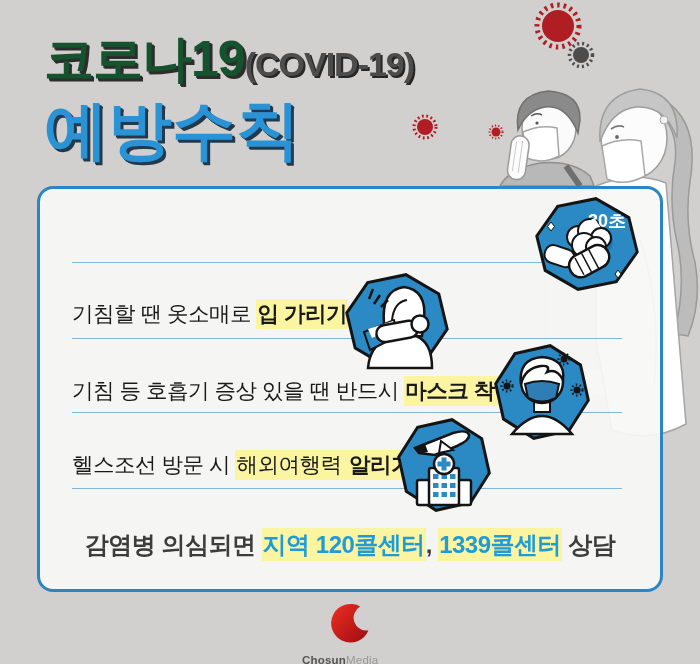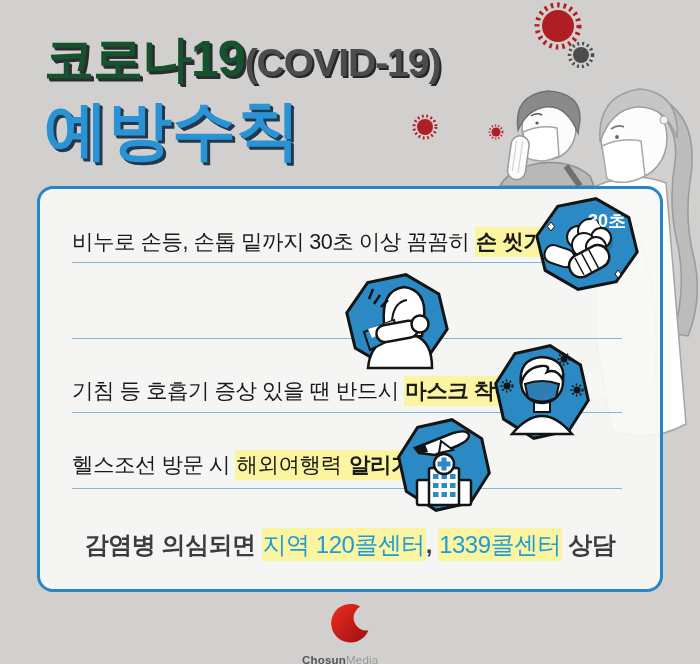--- a/index.html
+++ b/index.html
@@ -7,39 +7,39 @@
        font-family:"Liberation Sans","DejaVu Sans",sans-serif;}
   .stage{position:relative;width:700px;height:664px;overflow:hidden;}
 
   
   .illu{position:absolute;left:0;top:0;width:700px;height:664px;z-index:0;}
 
   
   .title{position:absolute;left:44px;top:34px;z-index:3;line-height:1.0;}
   .title .l1{font-size:50px;font-weight:900;letter-spacing:-1px;}
   .t-red{color:#14532d;text-shadow:2px 2px 0 #2d2d2d,3px 3px 0 #2d2d2d;}
-  .t-gray{color:#4c4c4c;font-size:39px;text-shadow:2px 2px 0 #262626;}
+  .t-gray{color:#4c4c4c;font-size:34px;text-shadow:2px 2px 0 #262626;}
   .title .l2{margin-top:14px;font-size:64px;font-weight:700;letter-spacing:0px;}
   .t-blue{color:#2a93d5;text-shadow:2px 2px 0 #23394d,3px 3px 0 #23394d;}
 
   
   .card{position:absolute;left:37px;top:186px;width:620px;height:400px;
         background:rgba(248,247,245,0.93);border:3px solid #2a85c6;border-radius:16px;
         z-index:2;}
   .row-text{position:absolute;left:32px;font-size:21.5px;line-height:30px;
             color:#191919;letter-spacing:-0.5px;white-space:nowrap;font-weight:500;}
   .seg-b{font-weight:800;}
   .hl{background:#fbf4a0;padding:3px 1px;}
   .divider{position:absolute;left:32px;width:550px;border-top:1.5px solid #7fb8dc;height:0;}
   .icon{position:absolute;}
 
   
   .card-footer{position:absolute;left:0;top:340px;width:100%;text-align:center;
                font-size:24px;font-weight:800;color:#3c3c3c;letter-spacing:-0.5px;white-space:nowrap;}
-  .f-blue{color:#1f9cd8;font-weight:400;}
+  .f-blue{color:#1f9cd8;font-weight:700;}
 
   
   .logo{position:absolute;left:50%;top:601px;transform:translateX(-50%);
         display:flex;align-items:center;gap:7px;z-index:3;flex-direction:column;}
   .logo-text{display:flex;flex-direction:column;line-height:1.05;}
   .brand{font-size:11.5px;color:#9a9a9a;letter-spacing:0.2px;}
   .brand .bold{color:#555;font-weight:700;}
   .logo-name{font-size:21px;font-weight:700;color:#14532d;letter-spacing:3px;margin-top:2px;}
 </style>
 </head>
@@ -105,23 +105,20 @@
     <div class="l1">
       <span class="t-red">코로나19</span><span class="t-gray">(COVID-19)</span>
     </div>
     <div class="l2">
       <span class="t-blue">예방수칙</span>
     </div>
   </div>
 
   <div class="card">
 
-    <div class="row-text" style="top:38px;">
-      <span>비누로 손등, 손톱 밑까지 30초 이상 꼼꼼히 </span><span class="seg-b hl">손 씻기</span>
-    </div>
     <div class="divider" style="top:73px;"></div>
     <svg class="icon" style="left:494px;top:7px;" width="106" height="96" viewBox="0 0 106 96">
       <polygon points="103.2,56 82.3,85.7 44.1,93.3 11.2,74.4 2.8,40 23.7,10.3 61.9,2.7 94.8,21.6" fill="#2b8ac4" stroke="#141414" stroke-width="3"></polygon>
       <circle cx="64" cy="45" r="15" fill="#1c76ae"></circle>
       <g fill="#ffffff" stroke="#141414" stroke-width="2">
         <circle cx="44" cy="41" r="11"></circle>
           <circle cx="56" cy="35" r="12"></circle>
         <circle cx="67" cy="42" r="10"></circle>
           <circle cx="50" cy="49" r="12"></circle>
           <circle cx="62" cy="51" r="10"></circle>
@@ -131,20 +128,23 @@
       </g>
       <g transform="rotate(-28 58 62)">
         <rect x="33" y="52" width="42" height="23" rx="11" fill="#fff" stroke="#141414" stroke-width="2.5"></rect>
         <path d="M43 54 v19 M51 53 v21 M59 53 v21" stroke="#141414" stroke-width="1.5" fill="none"></path>
       </g>
       <path d="M17 26 l3.5 4.5 -3.5 4.5 -3.5 -4.5 Z" fill="#fff" stroke="#141414" stroke-width="1"></path>
       <path d="M84 74 l3 4 -3 4 -3 -4 Z" fill="#fff" stroke="#141414" stroke-width="1"></path>
       <text x="73" y="31" text-anchor="middle" font-size="18" font-weight="800" fill="#ffffff">30초</text>
     </svg>
 
+    <div class="row-text" style="top:110px;">
+      <span>기침할 땐 옷소매로 </span><span class="seg-b hl">입 가리기</span>
+    </div>
     <div class="divider" style="top:149px;"></div>
     <svg class="icon" style="left:304px;top:83px;" width="106" height="98" viewBox="0 0 106 98">
       <polygon points="103.2,57.2 82.3,87.5 44.1,95.3 11.2,76 2.8,40.8 23.7,10.5 61.9,2.7 94.8,22" fill="#2b8ac4" stroke="#141414" stroke-width="3"></polygon>
       <path d="M40 52 Q37 18 60 15 Q83 18 80 47 L78 64 L44 66 Z" fill="#fff" stroke="#141414" stroke-width="2.5"></path>
       <path d="M48 48 Q50 30 63 28" fill="none" stroke="#141414" stroke-width="2"></path>
       <path d="M24 96 Q26 74 42 68 L72 64 Q88 70 88 96 Z" fill="#fff" stroke="#141414" stroke-width="2.5"></path>
       <path d="M20 60 L50 48 L54 64 L26 78 Z" fill="#2b8ac4" stroke="#141414" stroke-width="2"></path>
       <path d="M24 57 L49 49 L51 55 L28 66 Z" fill="#fff"></path>
       <g transform="rotate(-10 58 58)">
         <rect x="32" y="50" width="42" height="17" rx="8.5" fill="#fff" stroke="#141414" stroke-width="2.5"></rect>

